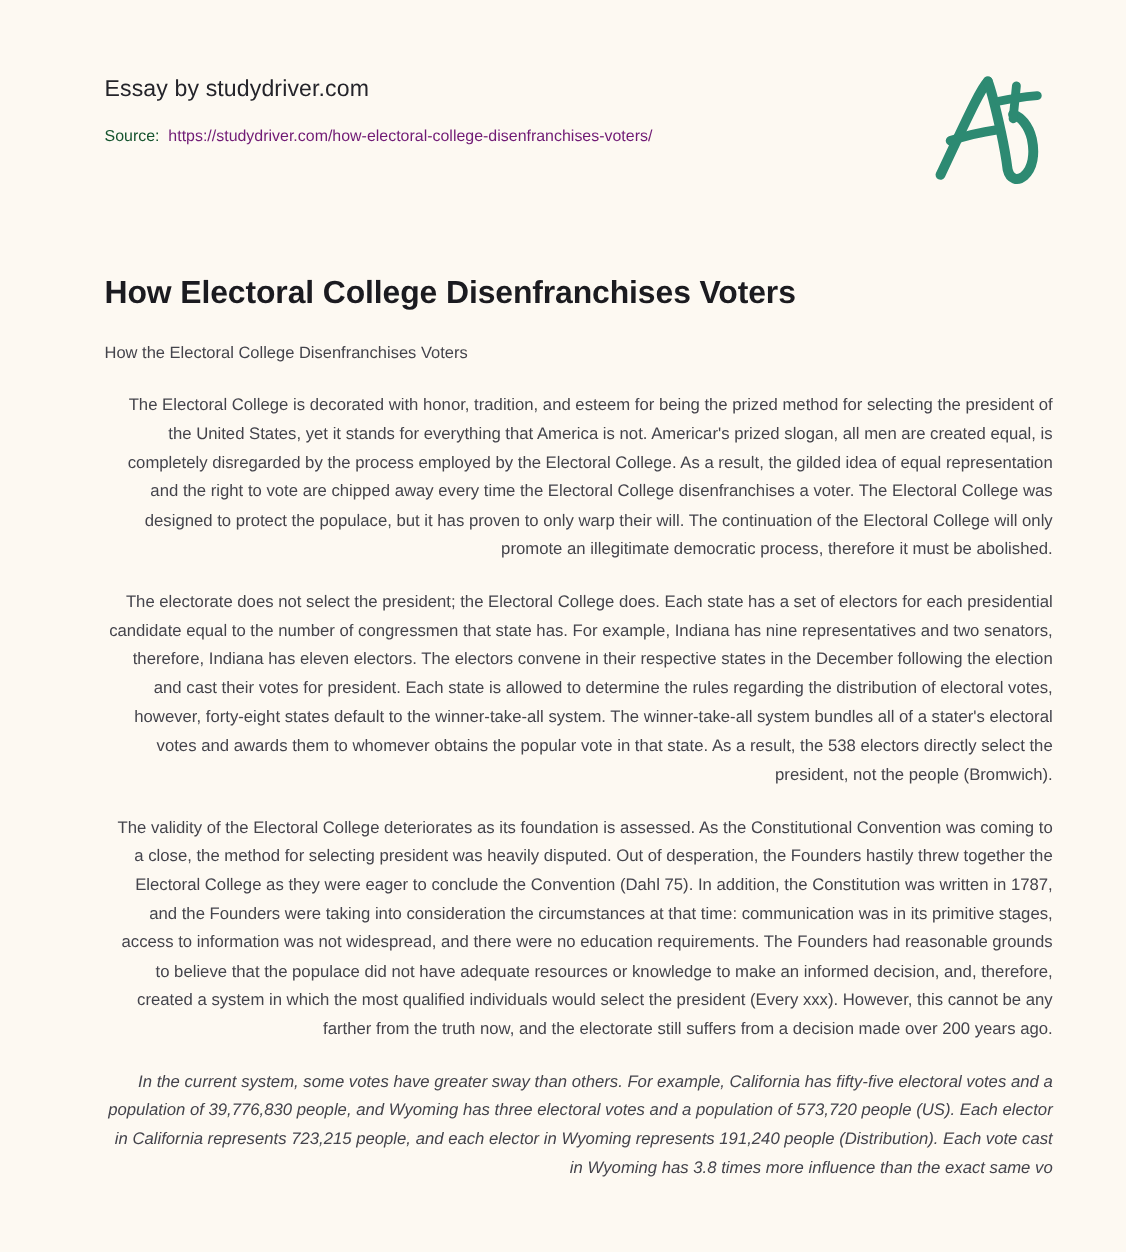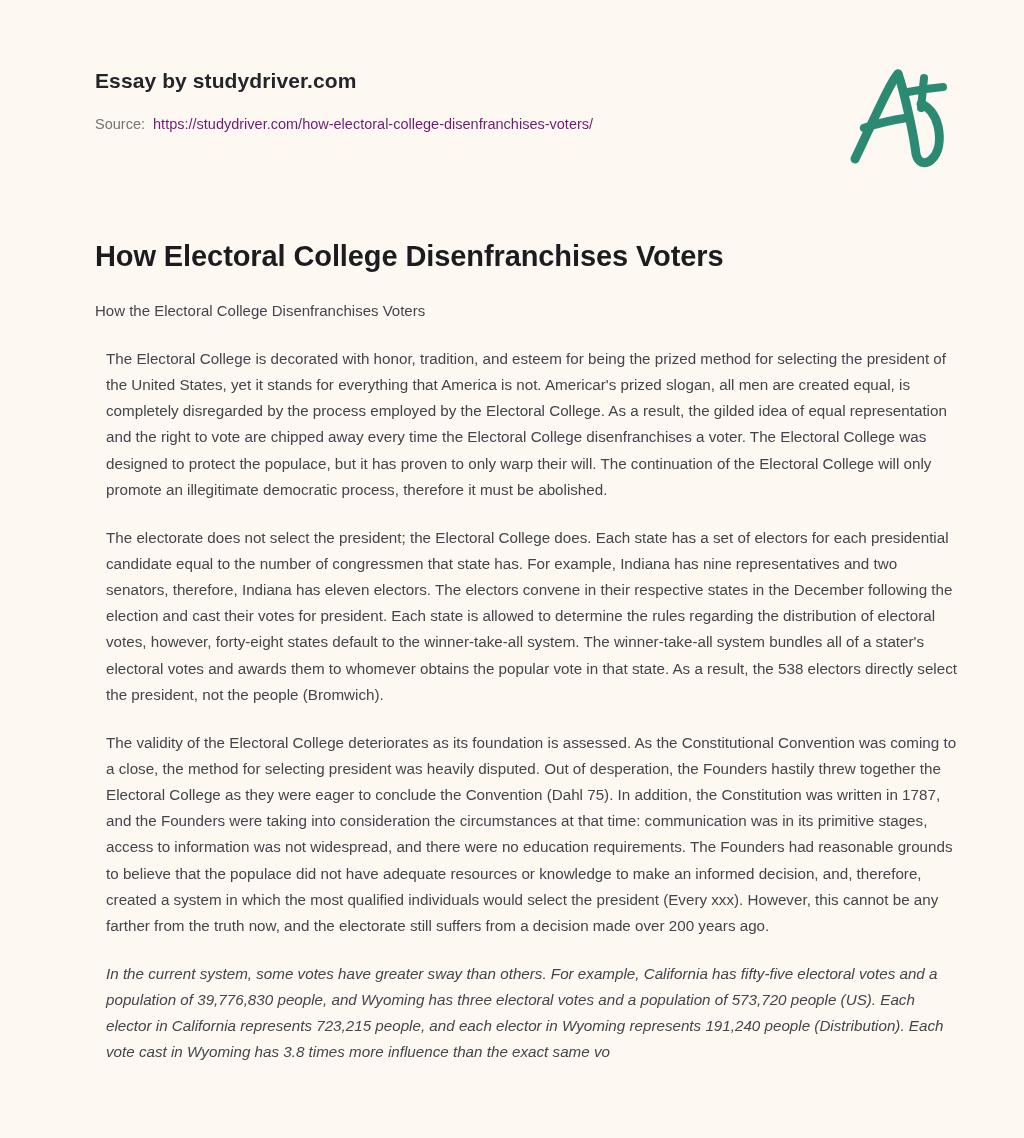--- a/index.html
+++ b/index.html
@@ -31,34 +31,34 @@
     height: 200px;
   }
   .brand-block {
     position: absolute;
     left: 95px;
     top: 68px;
     width: 700px;
   }
   .brand-title {
     font-size: 21px;
-    font-weight: bold;
+    font-weight: normal;
     color: #24242a;
     letter-spacing: 0.1px;
     line-height: 1.2;
     white-space: nowrap;
   }
   .source-line {
     margin-top: 22px;
     font-size: 14.5px;
     line-height: 1.3;
     white-space: nowrap;
   }
   .source-label {
-    color: #737373;
+    color: #14532d;
   }
   .source-url {
     color: #701a75;
     text-decoration: none;
   }
 
   
   .logo-wrap {
     position: absolute;
     right: 62px;
@@ -69,43 +69,43 @@
   .logo-wrap svg {
     display: block;
     width: 120px;
     height: 108px;
   }
 
   
   .doc {
     position: absolute;
     left: 95px;
-    top: 238px;
+    top: 248px;
     width: 862px;
   }
   .doc-title {
     font-size: 29px;
     font-weight: bold;
     color: #1b1b20;
     line-height: 1.25;
     margin: 0 0 26px 0;
     letter-spacing: -0.1px;
   }
   .doc-subtitle {
     font-size: 15px;
     color: #44444c;
     line-height: 1.45;
     margin: 0 0 24px 0;
   }
   .para {
     font-size: 15.2px;
     color: #44444c;
     line-height: 1.72;
-    margin: 0 0 22px 11px;
-    text-align: left;
+    margin: 0 0 22px 0;
+    text-align: right;
   }
   .para:last-child {
     margin-bottom: 0;
     font-style: italic;
   }
 </style>
 </head>
 <body>
 
 <div class="page">

